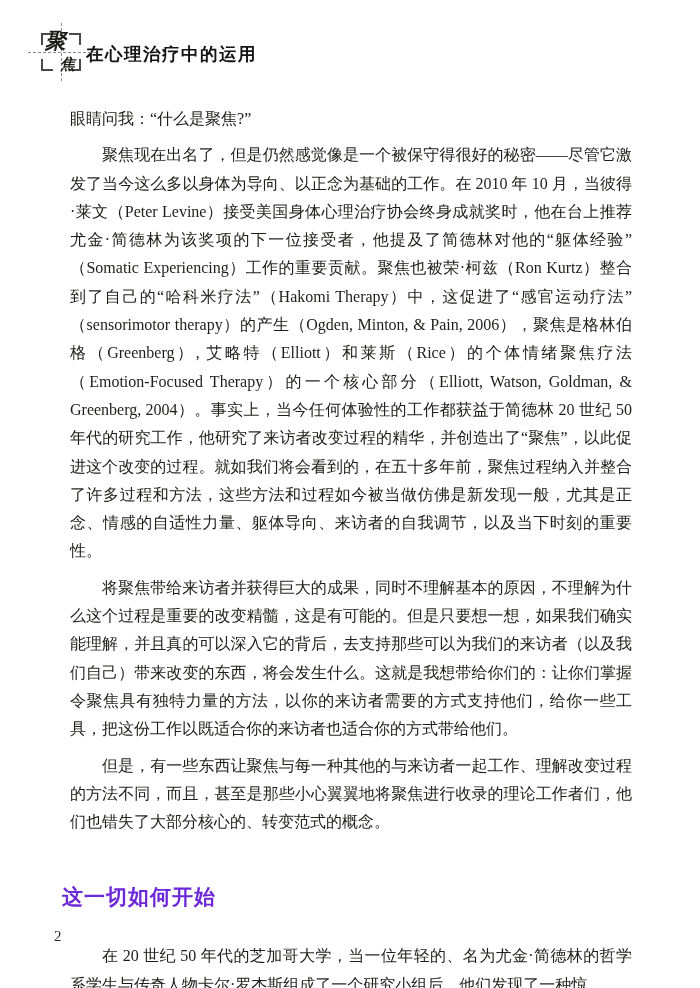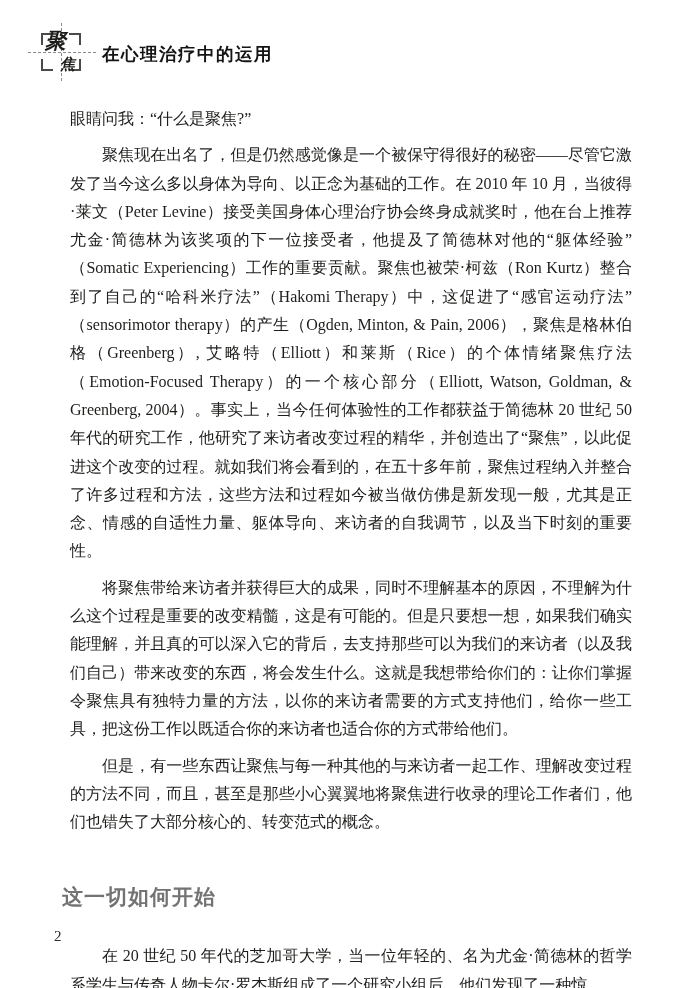--- a/index.html
+++ b/index.html
@@ -69,21 +69,21 @@
     line-height: 1;
     font-weight: bold;
     font-style: italic;
     font-family: "Liberation Serif", serif;
   }
   .series-title {
     font-family: "Liberation Sans", sans-serif;
     font-weight: bold;
     font-size: 17.5px;
     letter-spacing: 1.5px;
-    margin-left: 16px;
+    margin-left: 0;
     padding-top: 4px;
     color: #141414;
   }
 
   
   .content {
     position: absolute;
     top: 97px;
     left: 62px;
     width: 578px;
@@ -99,21 +99,21 @@
   }
   .content p.no-indent {
     text-indent: 0;
   }
   .section-heading {
     font-family: "Liberation Sans", sans-serif;
     font-weight: bold;
     font-size: 21px;
     line-height: 24px;
     letter-spacing: 1px;
-    color: #737373;
+    color: #6d28d9;
     margin: 49px 0 33px 0;
   }
 
   
   .page-number {
     position: absolute;
     left: 54px;
     top: 928px;
     font-size: 15px;
     color: #2a2a2a;

